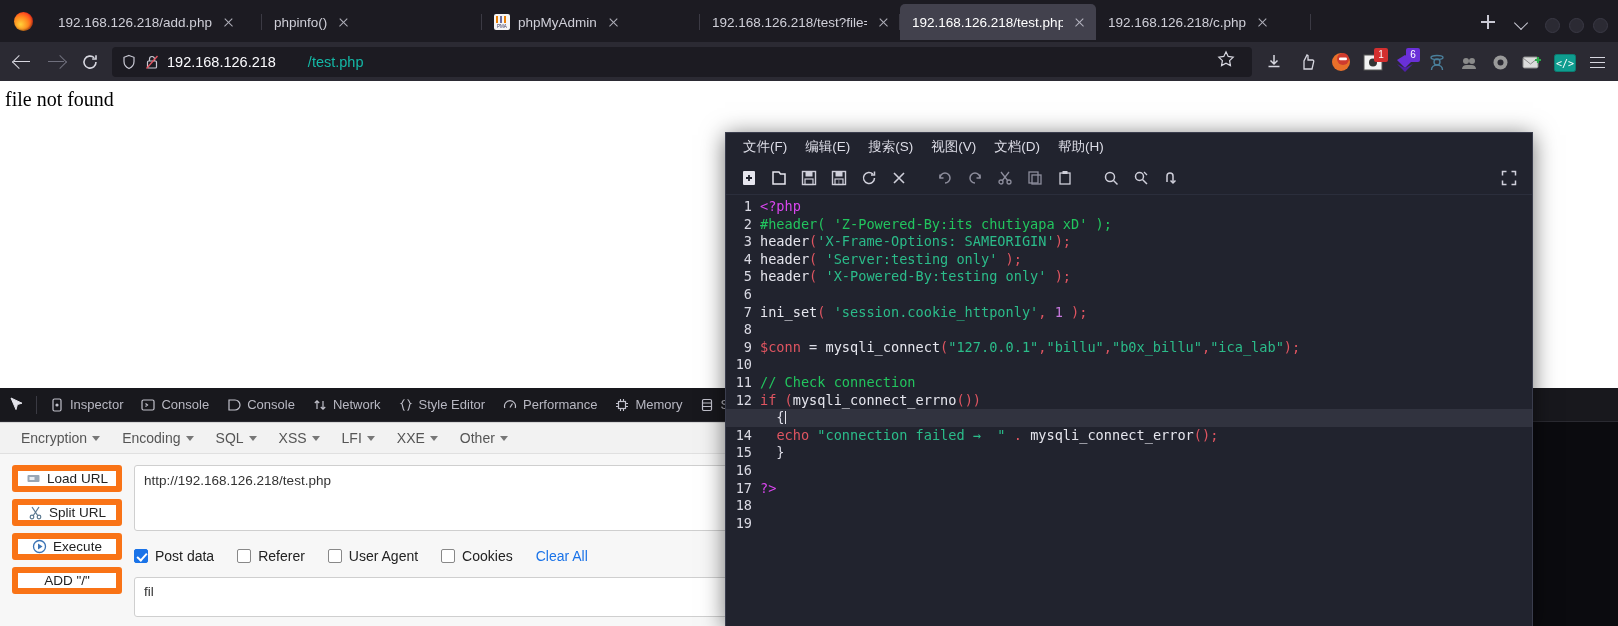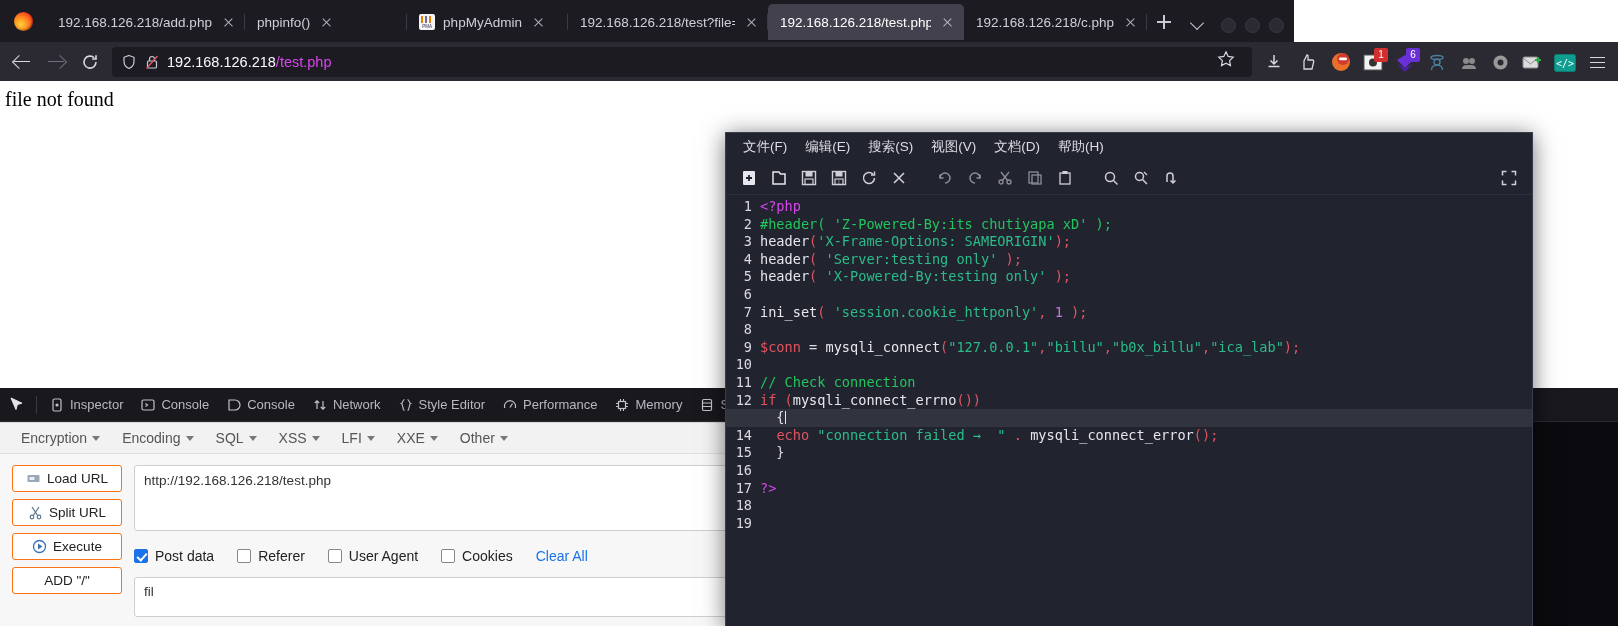--- a/index.html
+++ b/index.html
@@ -6,21 +6,21 @@
   html, body {
     width: 1618px; height: 626px;
     overflow: hidden;
     font-family: "Liberation Sans", sans-serif;
     background: #ffffff;
   }
   #root { position: relative; width: 1618px; height: 626px; }
 
   
   .ff-tabbar {
-    position: absolute; top: 0; left: 0; width: 1294px; height: 42px;
+    position: absolute; top: 0; left: 0; width: 1618px; height: 42px;
     background: #1c1b22;
     display: flex; align-items: flex-end; justify-content: center;
   }
   .ff-logo {
     width: 46px; height: 42px; display: flex; align-items: center; justify-content: center;
     flex: 0 0 46px;
   }
   .fox {
     width: 19px; height: 19px; border-radius: 50%;
     background: radial-gradient(circle at 35% 65%, #ffd13a 0%, #ff8a1e 42%, #ff3d1f 75%, #b61a1a 100%);
@@ -93,21 +93,21 @@
   .reload-ic svg { position:absolute; left:7px; top:7px; }
 
   .urlbar {
     flex: 1 1 auto; height: 30px; background: #1c1b22; border-radius: 4px;
     display: flex; align-items: center; gap: 7px; padding: 0 10px 0 9px; margin: 0 4px;
     color: #fbfbfe; font-size: 14.5px;
   }
   .urlbar .shield, .urlbar .lockx { width: 16px; height: 16px; position: relative; flex: 0 0 16px; }
   .url-text { flex: 1 1 auto; white-space: nowrap; overflow: hidden; }
   .url-text .host { color: #fbfbfe; }
-  .url-text .path { color: #d946ef; }
+  .url-text .path { color: #14b8a6; padding-left: 32px; }
   .star-btn { width: 26px; height: 26px; position: relative; flex:0 0 26px; }
   .ext-icon { width: 30px; height: 32px; position: relative; flex: 0 0 30px; }
   .badge {
     position: absolute; top: 2px; right: 0px; min-width: 14px; height: 14px;
     border-radius: 2px; color: #fff; font-size: 10px; line-height: 14px; text-align: center;
     padding: 0 2px; font-family: "Liberation Sans", sans-serif;
   }
   .hamburger { width: 30px; height: 32px; position: relative; flex: 0 0 30px; }
   .hamburger span { position: absolute; left: 8px; width: 15px; height: 1.7px; background: #d7d7e0; }
   .hamburger span:nth-child(1){ top: 11px; }
@@ -151,21 +151,21 @@
     background: #f2f2f2; border-bottom: 1px solid #e0e0e0; padding-left: 10px;
   }
   .hb-menu {
     display:flex; align-items:center; gap:5px; color:#555; font-size: 14px; padding: 0 11px; height: 100%;
   }
   .caret { width:0;height:0;border-left:4px solid transparent;border-right:4px solid transparent;border-top:5px solid #777; }
   .hb-version { margin-left:auto; color:#9a9a9a; font-size:13px; padding-right: 8px; white-space: nowrap;}
   .hb-body { display:flex; padding: 11px 10px 0 12px; gap: 12px; }
   .hb-left { display:flex; flex-direction:column; gap: 7px; width: 110px; flex: 0 0 110px;}
   .hb-btn {
-    height: 27px; border: 1px solid #f97316; border-radius: 3px; background: #fff;
+    height: 27px; border: 6px solid #f97316; border-radius: 3px; background: #fff;
     display:flex; align-items:center; justify-content:center; gap: 6px;
     font-size: 13.5px; color: #222;
   }
   .hb-btn .bic { width: 15px; height: 15px; position: relative; }
   .hb-right { flex: 1 1 auto; }
   .hb-textarea {
     width: 100%; height: 66px; border: 1px solid #cfcfcf; border-radius: 3px; background: #fff;
     font-size: 13.5px; color: #333; padding: 7px 9px; resize: none;
     font-family: "Liberation Sans", sans-serif; outline: none;
   }

